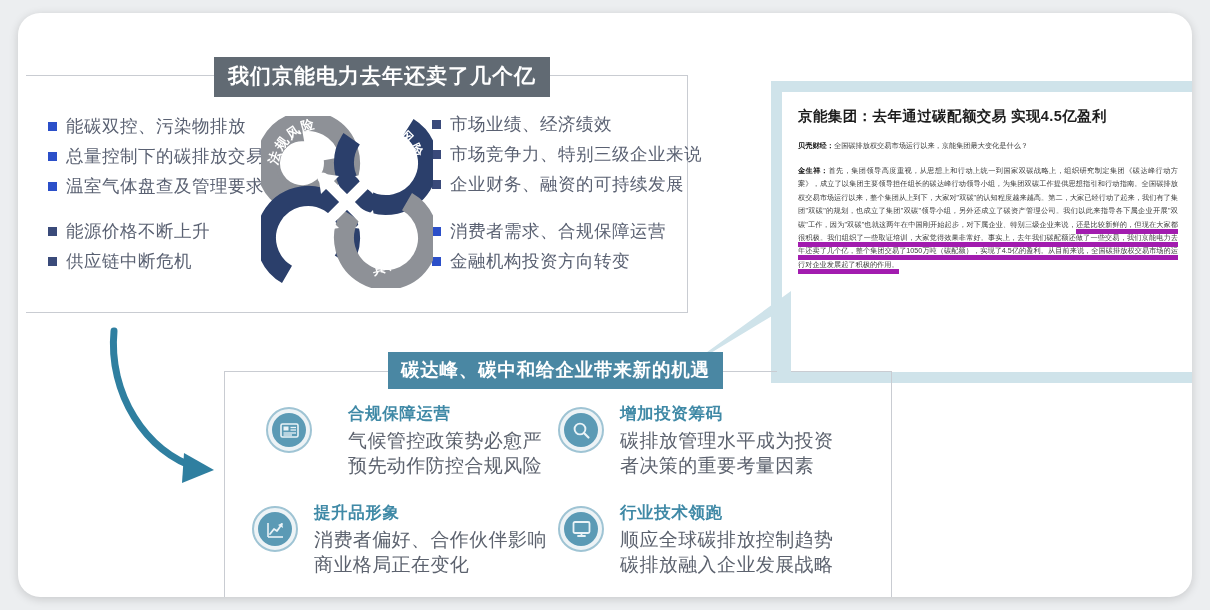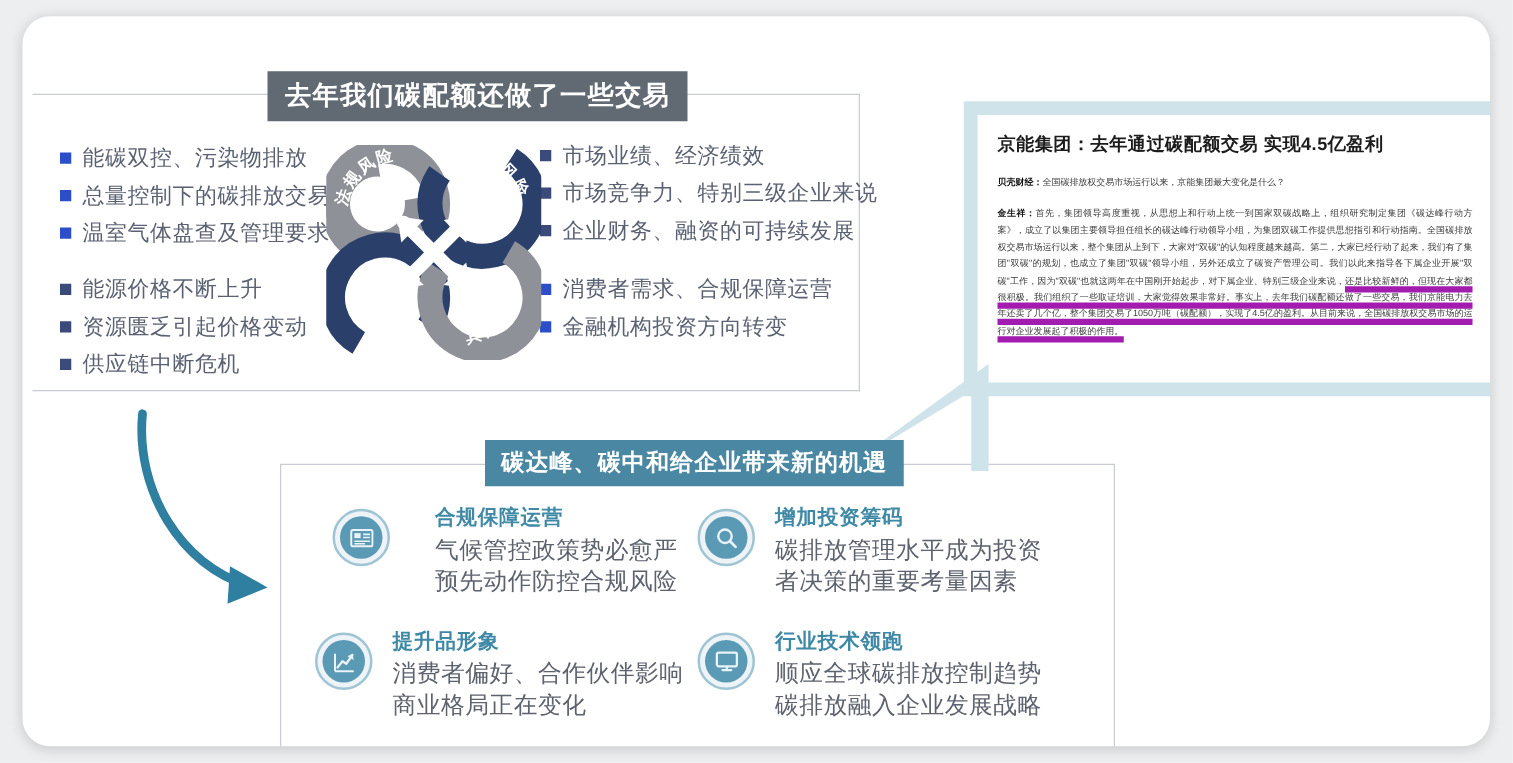--- a/index.html
+++ b/index.html
@@ -63,21 +63,21 @@
   .g-right-a { left: 414px; top: 96px; }
   .g-right-b { left: 414px; top: 203px; }
 
   
   .wheel { position: absolute; left: 243px; top: 103px; width: 172px; height: 172px; }
 
   
   .news-panel {
     position: absolute;
     left: 753px; top: 68px;
-    width: 434px; height: 236px;
+    width: 434px; height: 302px;
     background: #cfe3ea;
     padding: 11px;
   }
   .news-inner {
     width: 100%; height: 100%;
     background: #ffffff;
     padding: 14px 16px 10px 16px;
     overflow: hidden;
   }
   .news-headline {
@@ -169,45 +169,41 @@
 
   .big-arrow { position: absolute; left: 84px; top: 300px; width: 170px; height: 172px; }
 </style>
 </head>
 <body>
 
 <div id="root">
   <div class="card">
 
     <div class="risk-box"></div>
-    <div class="risk-title">去年我们碳配额还做了一些交易</div>
+    <div class="risk-title">我们京能电力去年还卖了几个亿</div>
 
     <div class="bullets g-left-a">
       <div class="row">
         <span class="dot" style="background:#2b4fc9"></span>
         <span class="txt">能碳双控、污染物排放</span>
       </div>
       <div class="row">
         <span class="dot" style="background:#2b4fc9"></span>
         <span class="txt">总量控制下的碳排放交易</span>
       </div>
       <div class="row">
         <span class="dot" style="background:#2b4fc9"></span>
         <span class="txt">温室气体盘查及管理要求</span>
       </div>
     </div>
 
     <div class="bullets g-left-b">
       <div class="row">
         <span class="dot" style="background:#3a4a7a"></span>
         <span class="txt">能源价格不断上升</span>
-      </div>
-      <div class="row">
-        <span class="dot" style="background:#3a4a7a"></span>
-        <span class="txt">资源匮乏引起价格变动</span>
       </div>
       <div class="row">
         <span class="dot" style="background:#3a4a7a"></span>
         <span class="txt">供应链中断危机</span>
       </div>
     </div>
 
     <div class="bullets g-right-a">
       <div class="row">
         <span class="dot" style="background:#3a4a7a"></span>

